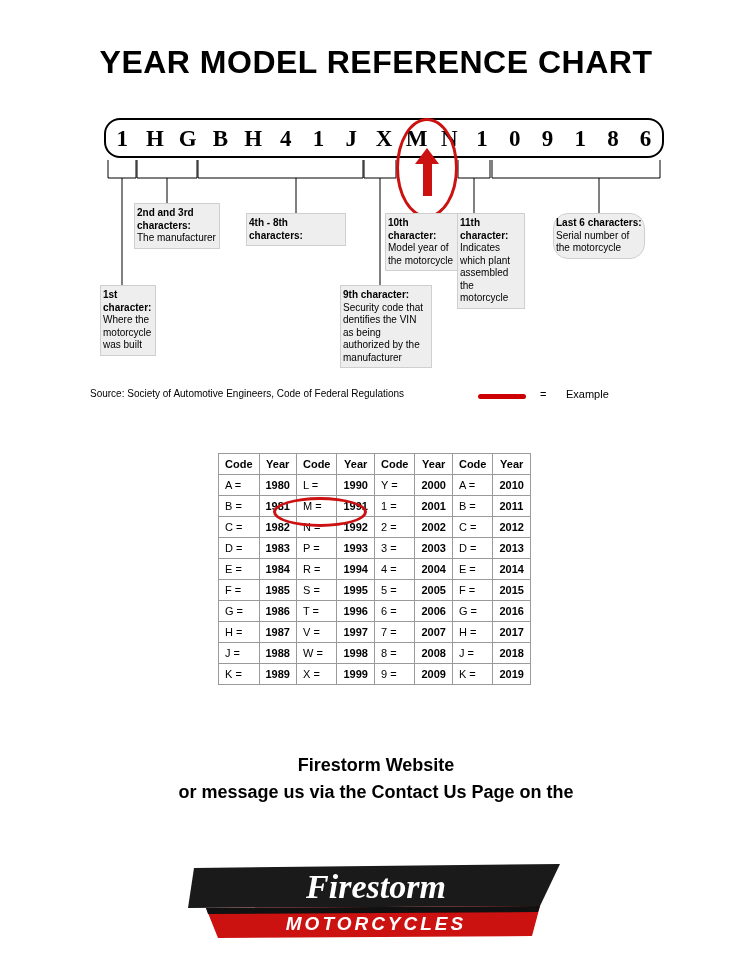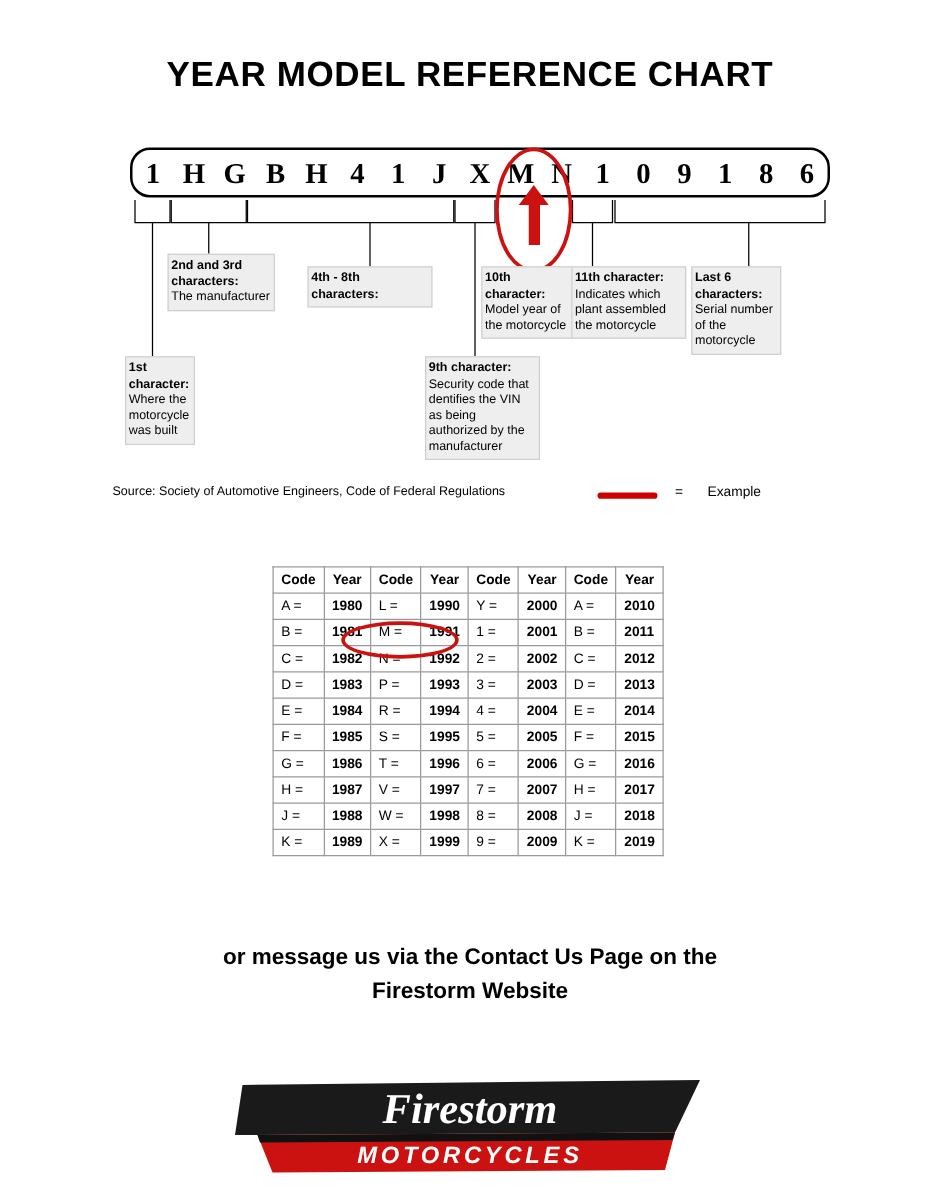--- a/index.html
+++ b/index.html
@@ -10,21 +10,21 @@
     background: #ffffff;
     font-family: "Liberation Sans", sans-serif;
     color: #000000;
     position: relative;
     overflow: hidden;
   }
 
   
   .title {
     text-align: center;
-    font-size: 28px;
+    font-size: 32px;
     font-weight: bold;
     letter-spacing: 0.5px;
     margin-top: 44px;
     color: #000;
   }
 
   
   .vin-wrap {
     position: absolute;
     left: 104px;
@@ -62,22 +62,22 @@
     padding: 3px 2px;
     color: #000;
   }
   .callout b { font-weight: bold; }
 
   #c1 { left: 100px; top: 285px; width: 56px; }
   #c2 { left: 134px; top: 203px; width: 86px; }
   #c3 { left: 246px; top: 213px; width: 100px; }
   #c4 { left: 340px; top: 285px; width: 92px; }
   #c5 { left: 385px; top: 213px; width: 76px; }
-  #c6 { left: 457px; top: 213px; width: 92px; }
-  #c7 { left: 553px; top: 213px; width: 72px; }
+  #c6 { left: 457px; top: 213px; width: 68px; }
+  #c7 { left: 553px; top: 213px; width: 92px; border-radius: 15px; }
 
   
   .source {
     position: absolute;
     left: 90px;
     top: 388px;
     font-size: 10px;
   }
   .ex-line {
     position: absolute;
@@ -367,22 +367,22 @@
         <td class="yr">2009</td>
         <td>K =</td>
         <td class="yr">2019</td>
       </tr>
     </tbody>
   </table>
 </div>
 <div class="ellipse" id="ell-tbl"></div>
 
 <div class="footer">
+  <div>Firestorm Website</div>
   <div>or message us via the Contact Us Page on the</div>
-  <div>Firestorm Website</div>
 </div>
 
 <svg class="logo" viewBox="0 0 376 78">
 
   <polygon points="6,6 372,2 352,44 0,46" fill="#1a1a1a"></polygon>
 
   <polygon points="18,46 352,44 344,74 30,76" fill="#cc1111"></polygon>
   <polygon points="18,46 352,44 350,50 20,52" fill="#111"></polygon>
   <text x="188" y="36" text-anchor="middle" font-family="'Liberation Serif', serif" font-size="34" font-weight="bold" font-style="italic" fill="#ffffff">Firestorm</text>
   <text x="188" y="68" text-anchor="middle" font-family="'Liberation Sans', sans-serif" font-size="19" font-weight="bold" font-style="italic" letter-spacing="3" fill="#ffffff">MOTORCYCLES</text>

